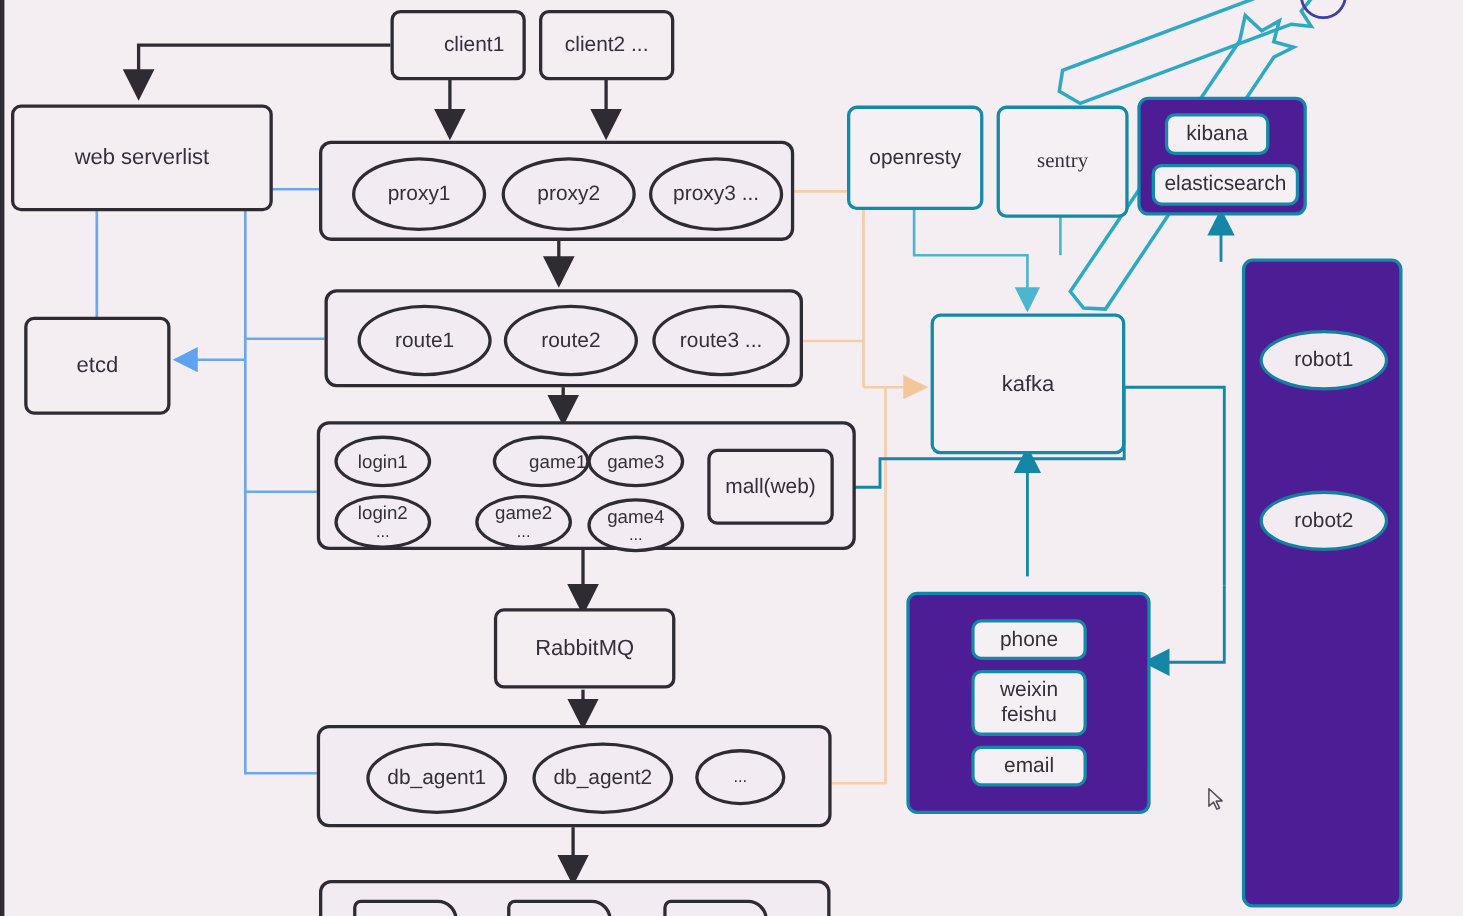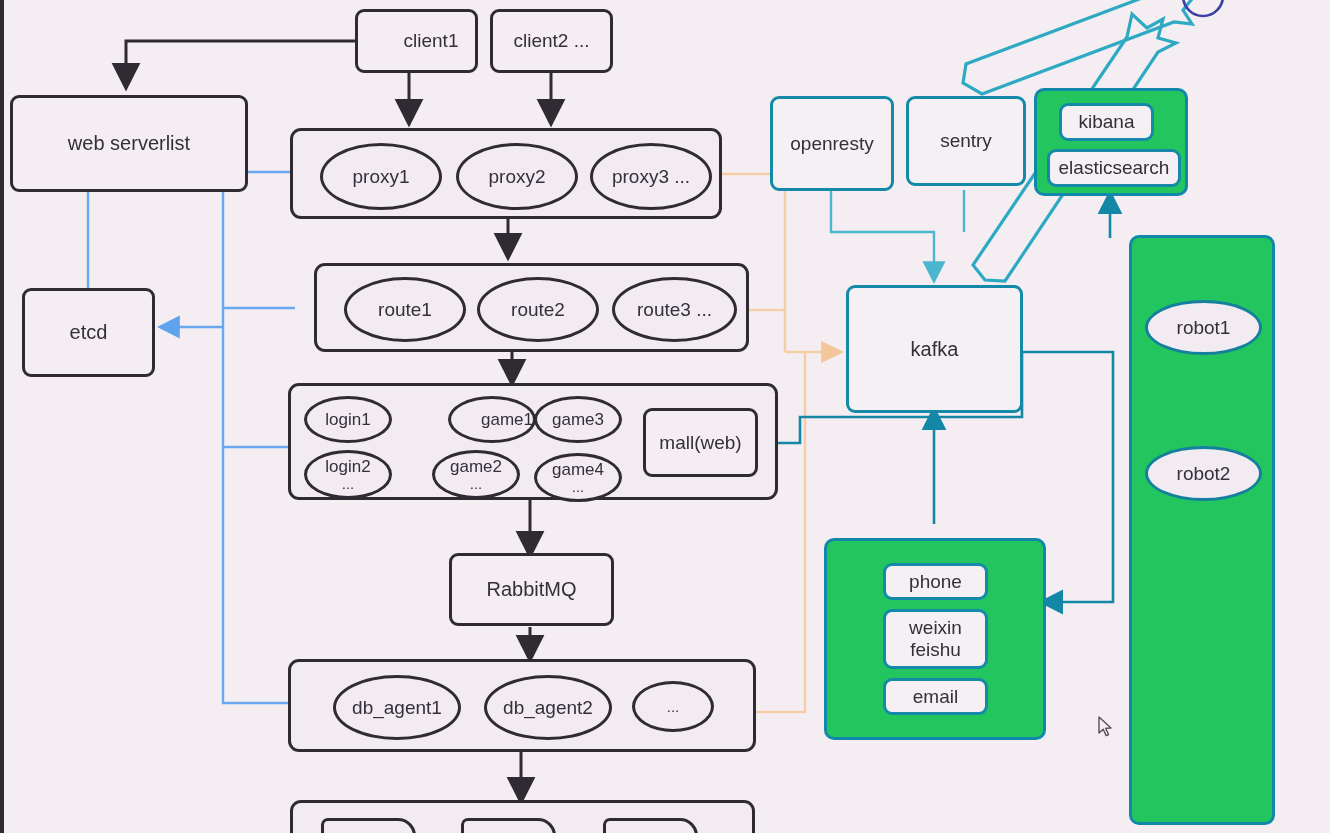--- a/index.html
+++ b/index.html
@@ -36,21 +36,21 @@
     display:block;
   }
   .teal{
     border:3px solid #1489a8;
     border-radius:9px;
     background:#f5f0f4;
   }
   .teal-group{
     border:3px solid #1188aa;
     border-radius:10px;
-    background:#22c55e;
+    background:#4c1d95;
     display:block;
   }
   .ell{
     position:absolute;
     box-sizing:border-box;
     border:3px solid #2f2b33;
     border-radius:50%;
     background:#f2ecf2;
     display:flex;align-items:center;justify-content:center;
     color:#34303a;
@@ -163,21 +163,21 @@
     <span>proxy1</span>
   </div>
   <div class="ell lbl-md" style="left:163px;top:12px;width:122px;height:67px;">
     <span>proxy2</span>
   </div>
   <div class="ell lbl-md" style="left:297px;top:12px;width:122px;height:67px;">
     <span>proxy3 ...</span>
   </div>
 </div>
 
-<div class="node dark-group" style="left:295px;top:263px;width:435px;height:89px;margin-left:19px;">
+<div class="node dark-group" style="left:295px;top:263px;width:435px;height:89px;">
   <div class="ell lbl-md" style="left:27px;top:11px;width:122px;height:65px;">
     <span>route1</span>
   </div>
   <div class="ell lbl-md" style="left:160px;top:11px;width:122px;height:65px;">
     <span>route2</span>
   </div>
   <div class="ell lbl-md" style="left:295px;top:11px;width:125px;height:65px;">
     <span>route3 ...</span>
   </div>
 </div>
@@ -231,21 +231,21 @@
 <div class="node dark-group" style="left:290px;top:800px;width:465px;height:60px;">
   <div style="position:absolute;left:28px;top:15px;width:95px;height:46px;border:3px solid #2f2b33;border-radius:7px 18px 7px 7px;box-sizing:border-box;"></div>
   <div style="position:absolute;left:168px;top:15px;width:95px;height:46px;border:3px solid #2f2b33;border-radius:7px 18px 7px 7px;box-sizing:border-box;"></div>
   <div style="position:absolute;left:310px;top:15px;width:95px;height:46px;border:3px solid #2f2b33;border-radius:7px 18px 7px 7px;box-sizing:border-box;"></div>
 </div>
 
 <div class="node teal lbl-md" style="left:770px;top:96px;width:124px;height:95px;">
   <span>openresty</span>
 </div>
 
-<div class="node teal lbl-md" style="left:906px;top:96px;width:120px;height:90px;">
+<div class="node teal lbl-md" style="left:906px;top:96px;width:120px;height:102px;font-family:Liberation Serif, serif;">
   <span>sentry</span>
 </div>
 
 <div class="node teal-group" style="left:1034px;top:88px;width:154px;height:108px;">
   <div class="node teal lbl-md" style="left:22px;top:12px;width:95px;height:38px;">
     <span>kibana</span>
   </div>
   <div class="node teal lbl-md" style="left:10px;top:58px;width:134px;height:38px;">
     <span>elasticsearch</span>
   </div>

